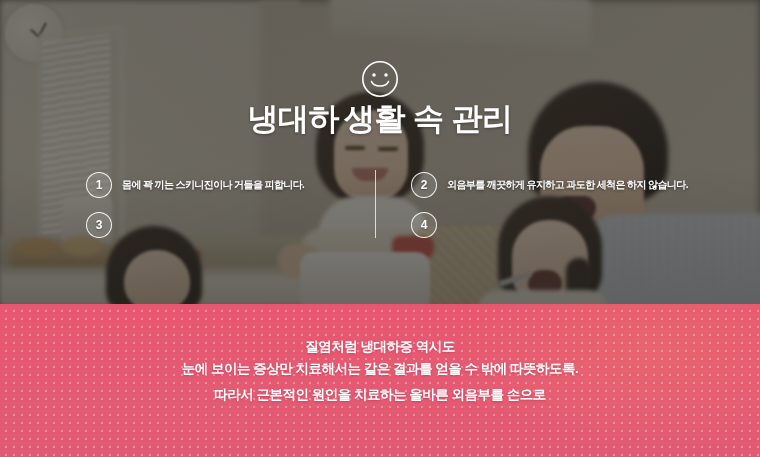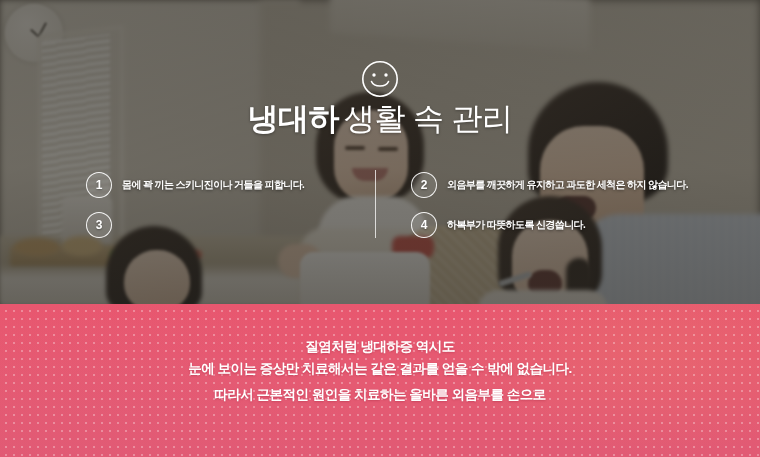--- a/index.html
+++ b/index.html
@@ -253,21 +253,21 @@
     width: 760px;
     text-align: center;
     font-size: 31px;
     line-height: 38px;
     letter-spacing: -0.5px;
     white-space: nowrap;
     color: #ffffff;
     text-shadow: 0 1px 3px rgba(0,0,0,.35);
   }
   .title .strong { font-weight: bold; }
-  .title .light  { font-weight: normal; margin-left: 5px; }
+  .title .light  { font-weight: bold; margin-left: 5px; }
 
   .divider {
     position: absolute;
     left: 375px; top: 170px;
     width: 1px; height: 68px;
     background: rgba(255,255,255,.75);
   }
 
   .tips {
     position: absolute;
@@ -430,35 +430,34 @@
           <div class="badge">2</div>
           <div class="tip-text">외음부를 깨끗하게 유지하고 과도한 세척은 하지 않습니다.</div>
         </div>
 
         <div class="tip c1 r2">
           <div class="badge">3</div>
         </div>
 
         <div class="tip c2 r2">
           <div class="badge">4</div>
-          <div class="tip-text">하복부가 따뜻하도록 신경씁니다.</div>
         </div>
 
       </div>
     </div>
   </div>
 
   <div class="pink-section">
     <div class="dots"></div>
 
     <div class="pink-content">
 
       <div class="para p1">
         <span class="line">질염처럼 냉대하증 역시도</span>
-        <span class="line">눈에 보이는 증상만 치료해서는 같은 결과를 얻을 수 밖에 없습니다.</span>
+        <span class="line">눈에 보이는 증상만 치료해서는 같은 결과를 얻을 수 밖에 따뜻하도록.</span>
       </div>
 
       <div class="para p2">
         <span class="line">따라서 근본적인 원인을 치료하는 올바른 외음부를 손으로</span>
       </div>
 
     </div>
   </div>
 
 </div>

